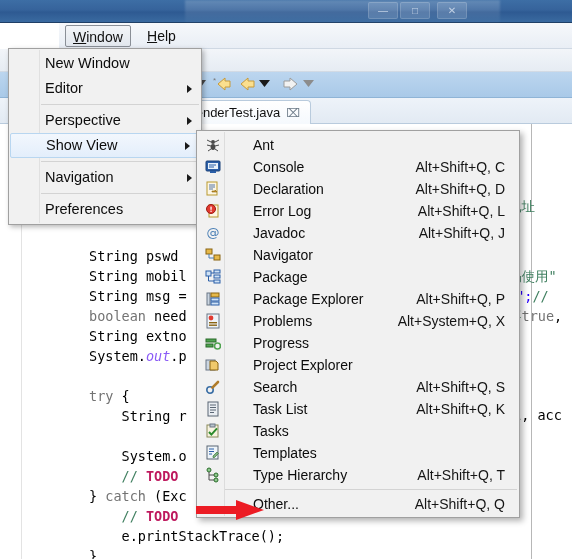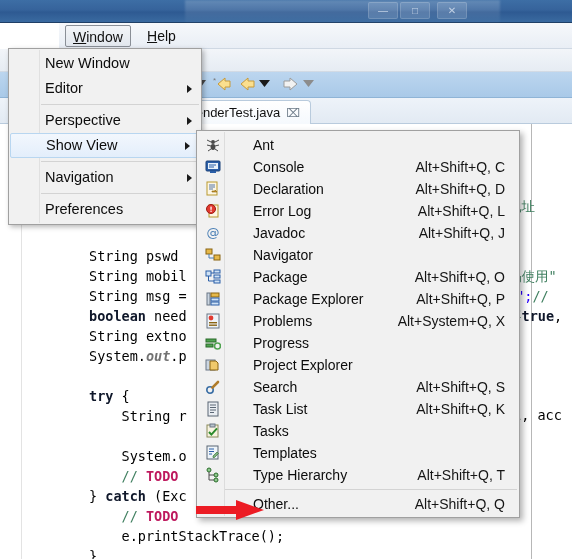--- a/index.html
+++ b/index.html
@@ -99,25 +99,25 @@
     position: absolute; left: 0; top: 0; width: 22px; height: 435px;
     background: #ffffff; border-right: 1px solid #e3e3e3;
   }
   .code {
     position: absolute; left: 24px; top: 4px;
     font-family: "DejaVu Sans Mono", monospace;
     font-size: 13.5px; line-height: 20px;
     white-space: pre;
     color: #000000;
   }
-  .kw { color: #0f172a; font-weight: bold; text-align: right; }
+  .kw { color: #737373; font-weight: normal; text-align: right; }
   .str { color: #2a00ff; }
   .cmt { color: #3f7f5f; }
   .todo { color: #be185d; font-weight: bold; text-align: center; }
-  .fld { color: #737373; font-style: italic; font-weight: bold; }
+  .fld { color: #8b5cf6; font-style: italic; font-weight: normal; }
   .cn { color: #3f7f5f; }
   .vrule {
     position: absolute; left: 531px; top: 0; width: 1px; height: 435px;
     background: #b7b7b7;
   }
 
   
   .dropdown {
     position: absolute; left: 8px; top: 48px; width: 194px;
     background: #f1f1f1;
@@ -367,21 +367,20 @@
 
     <div class="sm-item">
       <svg class="sm-ico" viewBox="0 0 16 16">
         <rect x="1" y="2" width="5" height="5" fill="#cfe2f5" stroke="#2b5fa8"></rect>
         <rect x="9" y="1" width="6" height="3" fill="#cfe2f5" stroke="#2b5fa8"></rect>
         <rect x="9" y="6" width="6" height="3" fill="#cfe2f5" stroke="#2b5fa8"></rect>
         <rect x="9" y="11" width="6" height="3" fill="#cfe2f5" stroke="#2b5fa8"></rect>
         <path d="M6,4 h3 M3.5,7 v5 h5.5" stroke="#2b5fa8" stroke-width="1" fill="none"></path>
       </svg>
       <span class="sm-label">Package</span>
-      <span class="sm-key">Alt+Shift+Q, O</span>
     </div>
 
     <div class="sm-item">
       <svg class="sm-ico" viewBox="0 0 16 16">
         <rect x="2" y="2" width="3" height="12" fill="#cbd6e2" stroke="#6b7785"></rect>
         <rect x="6" y="2" width="8" height="4" fill="#e6b94a" stroke="#8a6412"></rect>
         <rect x="6" y="7" width="8" height="3" fill="#cfe2f5" stroke="#2b5fa8"></rect>
         <rect x="6" y="11" width="8" height="3" fill="#cfe2f5" stroke="#2b5fa8"></rect>
       </svg>
       <span class="sm-label">Package Explorer</span>

